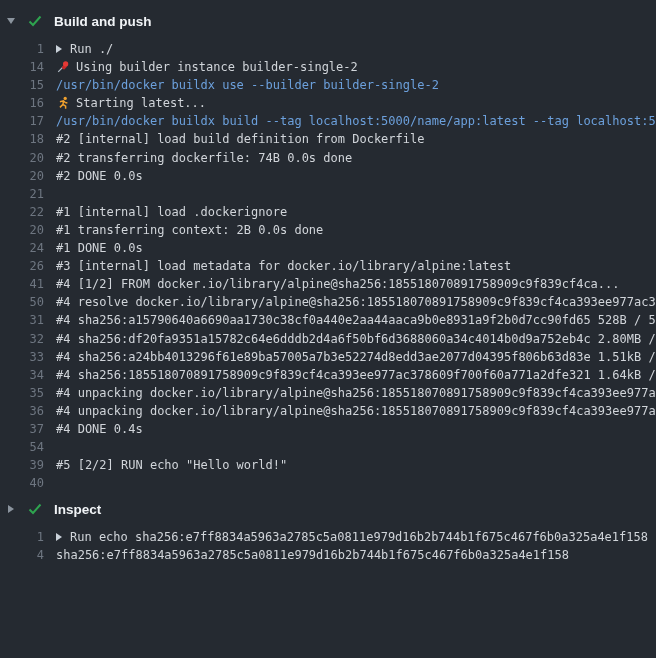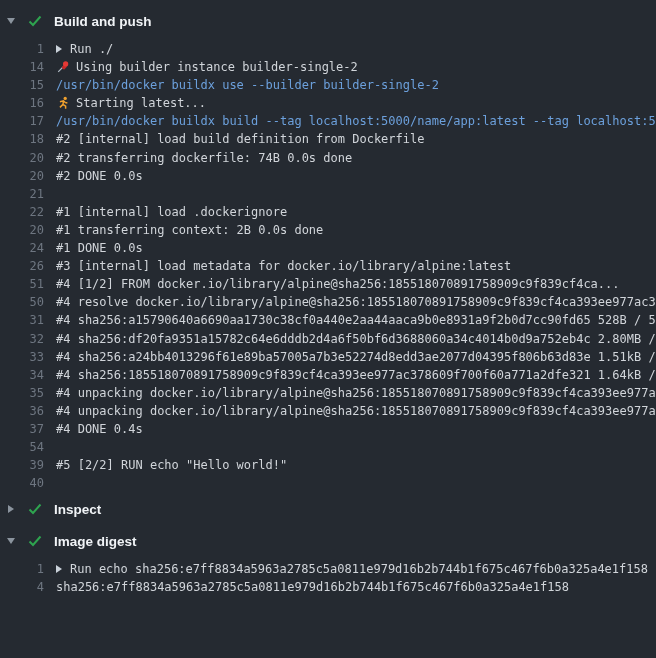--- a/index.html
+++ b/index.html
@@ -88,21 +88,21 @@
               </svg></span><span>Starting latest...</span></span></div>
         <div class="log-line"><span class="lineno">17</span><span class="line-content command"><span>/usr/bin/docker buildx build --tag localhost:5000/name/app:latest --tag localhost:5000</span></span></div>
         <div class="log-line"><span class="lineno">18</span><span class="line-content"><span>#2 [internal] load build definition from Dockerfile</span></span></div>
         <div class="log-line"><span class="lineno">20</span><span class="line-content"><span>#2 transferring dockerfile: 74B 0.0s done</span></span></div>
         <div class="log-line"><span class="lineno">20</span><span class="line-content"><span>#2 DONE 0.0s</span></span></div>
         <div class="log-line"><span class="lineno">21</span></div>
         <div class="log-line"><span class="lineno">22</span><span class="line-content"><span>#1 [internal] load .dockerignore</span></span></div>
         <div class="log-line"><span class="lineno">20</span><span class="line-content"><span>#1 transferring context: 2B 0.0s done</span></span></div>
         <div class="log-line"><span class="lineno">24</span><span class="line-content"><span>#1 DONE 0.0s</span></span></div>
         <div class="log-line"><span class="lineno">26</span><span class="line-content"><span>#3 [internal] load metadata for docker.io/library/alpine:latest</span></span></div>
-        <div class="log-line"><span class="lineno">51</span><span class="line-content"><span>#4 [1/2] FROM docker.io/library/alpine@sha256:185518070891758909c9f839cf4ca...</span></span></div>
+        <div class="log-line"><span class="lineno">41</span><span class="line-content"><span>#4 [1/2] FROM docker.io/library/alpine@sha256:185518070891758909c9f839cf4ca...</span></span></div>
         <div class="log-line"><span class="lineno">50</span><span class="line-content"><span>#4 resolve docker.io/library/alpine@sha256:185518070891758909c9f839cf4ca393ee977ac378609f700f60a771a2dfe321</span></span></div>
         <div class="log-line"><span class="lineno">31</span><span class="line-content"><span>#4 sha256:a15790640a6690aa1730c38cf0a440e2aa44aaca9b0e8931a9f2b0d7cc90fd65 528B / 528B</span></span></div>
         <div class="log-line"><span class="lineno">32</span><span class="line-content"><span>#4 sha256:df20fa9351a15782c64e6dddb2d4a6f50bf6d3688060a34c4014b0d9a752eb4c 2.80MB / 2.80MB</span></span></div>
         <div class="log-line"><span class="lineno">33</span><span class="line-content"><span>#4 sha256:a24bb4013296f61e89ba57005a7b3e52274d8edd3ae2077d04395f806b63d83e 1.51kB / 1.51kB</span></span></div>
         <div class="log-line"><span class="lineno">34</span><span class="line-content"><span>#4 sha256:185518070891758909c9f839cf4ca393ee977ac378609f700f60a771a2dfe321 1.64kB / 1.64kB</span></span></div>
         <div class="log-line"><span class="lineno">35</span><span class="line-content"><span>#4 unpacking docker.io/library/alpine@sha256:185518070891758909c9f839cf4ca393ee977ac378609f700f60a771a2dfe321</span></span></div>
         <div class="log-line"><span class="lineno">36</span><span class="line-content"><span>#4 unpacking docker.io/library/alpine@sha256:185518070891758909c9f839cf4ca393ee977ac378609f700f60a771a2dfe321 done</span></span></div>
         <div class="log-line"><span class="lineno">37</span><span class="line-content"><span>#4 DONE 0.4s</span></span></div>
         <div class="log-line"><span class="lineno">54</span></div>
         <div class="log-line"><span class="lineno">39</span><span class="line-content"><span>#5 [2/2] RUN echo "Hello world!"</span></span></div>
@@ -116,29 +116,18 @@
         </span>
         <span class="check">
           <svg width="14" height="12" viewBox="0 0 14 12">
             <path d="M1.5 6.5 L5 10 L12.5 1.5" fill="none" stroke="#2ea44f" stroke-width="2"></path>
           </svg>
         </span>
         <span class="title">Inspect</span>
       </div>
     </div>
     <div class="section">
-      <div class="section-header">
-        <span class="twisty">
-          <span class="tri-down"></span>
-        </span>
-        <span class="check">
-          <svg width="14" height="12" viewBox="0 0 14 12">
-            <path d="M1.5 6.5 L5 10 L12.5 1.5" fill="none" stroke="#2ea44f" stroke-width="2"></path>
-          </svg>
-        </span>
-        <span class="title">Image digest</span>
-      </div>
       <div class="section-body">
         <div class="log-line"><span class="lineno">1</span><span class="line-content"><span class="run-toggle"></span><span>Run echo sha256:e7ff8834a5963a2785c5a0811e979d16b2b744b1f675c467f6b0a325a4e1f158</span></span></div>
         <div class="log-line"><span class="lineno">4</span><span class="line-content"><span>sha256:e7ff8834a5963a2785c5a0811e979d16b2b744b1f675c467f6b0a325a4e1f158</span></span></div>
       </div>
     </div>
   </div>
 
 </body></html>

